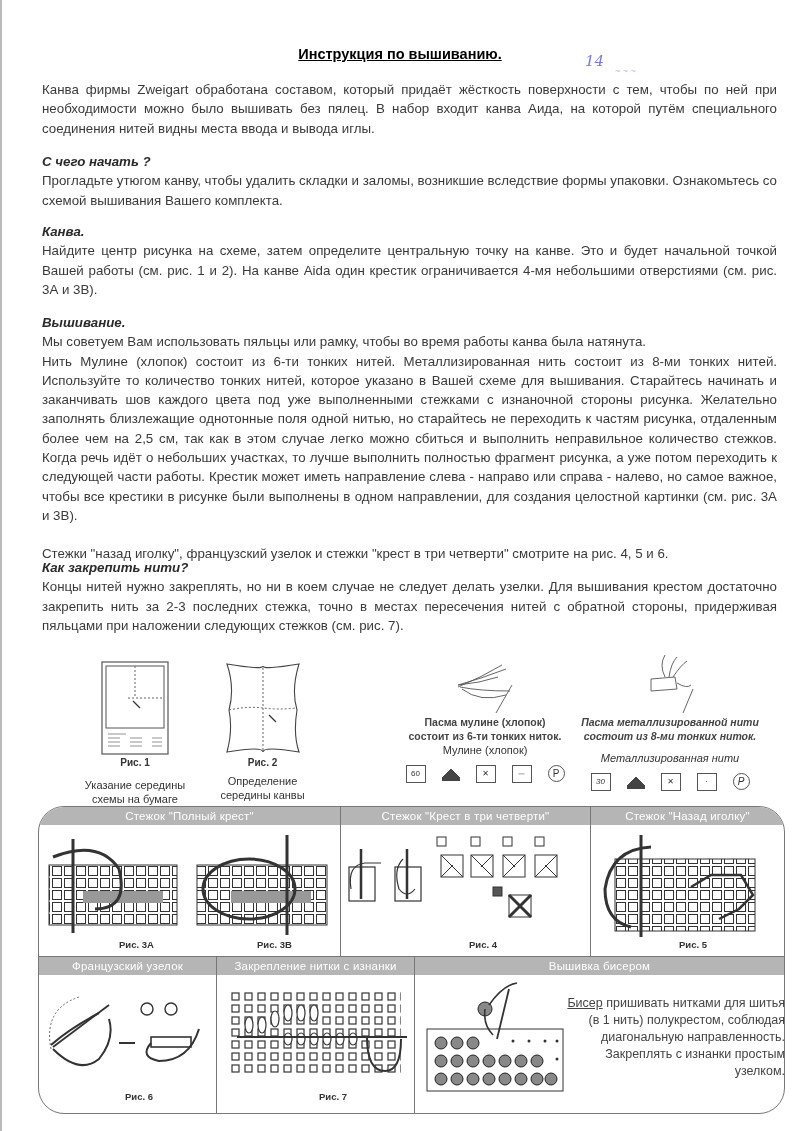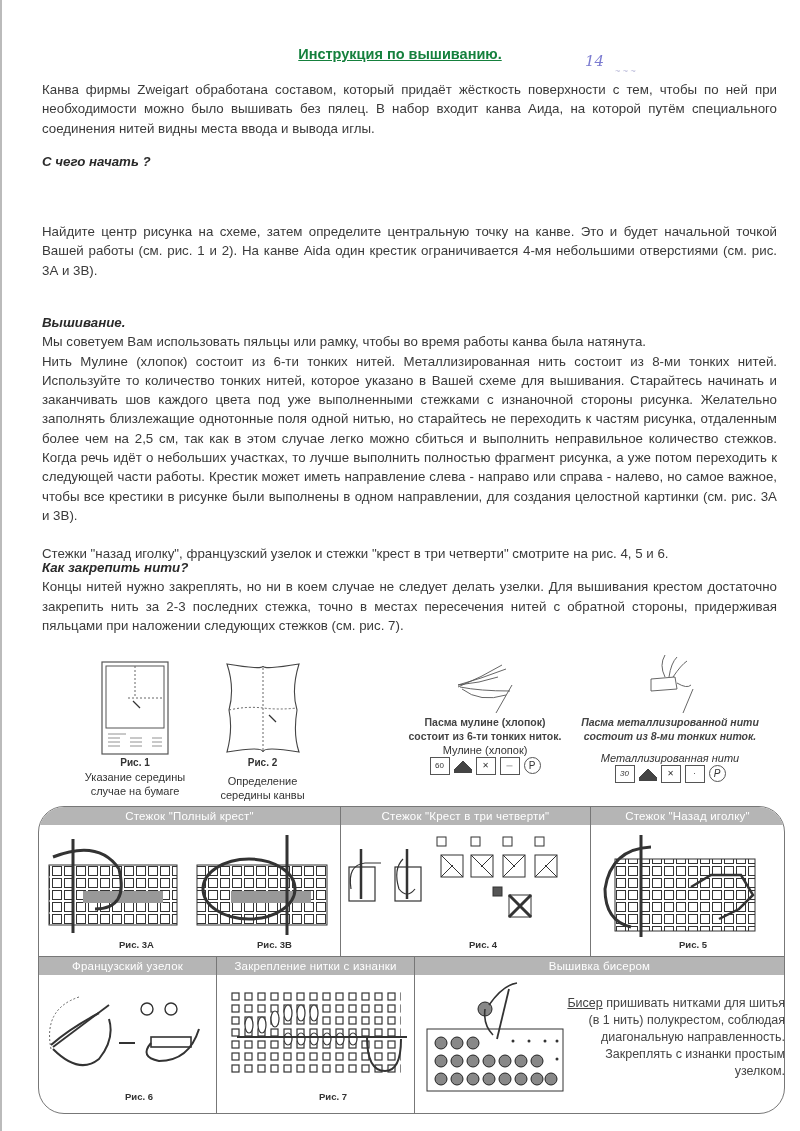--- a/index.html
+++ b/index.html
@@ -1,27 +1,27 @@
 <!DOCTYPE html>
 <html><head>
 <meta charset="utf-8">
 <style>
   html,body{margin:0;padding:0;background:#ffffff;}
   body{width:800px;height:1131px;position:relative;overflow:hidden;font-family:"Liberation Sans","DejaVu Sans",sans-serif;color:#3a3a3a;}
-  .title{position:absolute;top:46px;left:0;width:800px;text-align:center;font-weight:bold;font-size:14.5px;text-decoration:underline;color:#15803d;}
+  .title{position:absolute;top:46px;left:0;width:800px;text-align:center;font-weight:bold;font-size:14.5px;text-decoration:underline;color:#000000;}
   .handnote{position:absolute;top:52px;left:585px;color:#7b7bd0;font-style:italic;font-size:15px;font-family:"DejaVu Serif",serif;}
   .handnote2{position:absolute;top:66px;left:615px;color:#b8b8d8;font-size:9px;}
   .text{position:absolute;left:42px;width:735px;font-size:13.3px;line-height:19.3px;text-align:justify;text-align-last:left;}
   .text p{margin:0;}
   .h{font-weight:bold;font-style:italic;margin:0;font-size:13.3px;line-height:19.3px;color:#2a2a2a;}
   .leftedge{position:absolute;left:0;top:0;width:2px;height:1131px;background:#bbb;}
   .fig{position:absolute;text-align:center;font-size:11px;color:#333;line-height:14px;}
   .fig .cap{font-weight:bold;font-size:10px;}
   .fig .bold{font-weight:bold;font-size:10.5px;line-height:14px;color:#444;}
-  .care{display:flex;gap:4px;justify-content:center;margin-top:0;}
+  .care{display:flex;gap:16px;justify-content:center;margin-top:8px;}
   .care span{display:inline-block;width:18px;height:16px;border:1.3px solid #555;font-size:8px;line-height:15px;text-align:center;color:#333;}
   .care .tri{border:none;width:18px;height:16px;background:linear-gradient(135deg,transparent 50%,#444 50%),linear-gradient(225deg,transparent 50%,#444 50%);background-size:9px 16px;background-repeat:no-repeat;background-position:0 0,9px 0;}
   .care .circ{border-radius:50%;width:15px;height:15px;font-size:10px;line-height:15px;}
   .panel{position:absolute;left:38px;top:806px;width:745px;height:306px;border:1.5px solid #777;border-radius:26px 26px 26px 26px;overflow:hidden;background:#fff;}
   .cell{position:absolute;border-right:1.3px solid #777;border-bottom:1.3px solid #777;box-sizing:border-box;}
   .cell .bar{height:18px;background:#b5b5b5;color:#fff;font-size:11.5px;line-height:18px;text-align:center;letter-spacing:0.2px;}
   .cell .pcap{position:absolute;font-weight:bold;font-size:9.5px;color:#333;padding-left:20px;}
   .beadtext{position:absolute;left:150px;top:38px;width:220px;text-align:right;font-size:12.5px;line-height:17px;color:#444;}
   .beadtext u{text-decoration:underline;}
   svg{display:block;}
@@ -34,23 +34,25 @@
 <div class="title">Инструкция по вышиванию.</div>
 <div class="handnote">14</div>
 <div class="handnote2">~ ~ ~</div>
 
 <div class="text" style="top:80px;">
   <p>Канва фирмы Zweigart обработана составом, который придаёт жёсткость поверхности с тем, чтобы по ней при необходимости можно было вышивать без пялец. В набор входит канва Аида, на которой путём специального соединения нитей видны места ввода и вывода иглы.</p>
 </div>
 
 <div class="text" style="top:152px;">
   <p class="h">С чего начать ?</p>
+  <p>Прогладьте утюгом канву, чтобы удалить складки и заломы, возникшие вследствие формы упаковки. Ознакомьтесь со схемой вышивания Вашего комплекта.</p>
 </div>
 
 <div class="text" style="top:222px;">
+  <p class="h">Канва.</p>
   <p>Найдите центр рисунка на схеме, затем определите центральную точку на канве. Это и будет начальной точкой Вашей работы (см. рис. 1 и 2). На канве Aida один крестик ограничивается 4-мя небольшими отверстиями (см. рис. 3А и 3В).</p>
 </div>
 
 <div class="text" style="top:313px;">
   <p class="h">Вышивание.</p>
   <p>Мы советуем Вам использовать пяльцы или рамку, чтобы во время работы канва была натянута.</p>
   <p>Нить Мулине (хлопок) состоит из 6-ти тонких нитей. Металлизированная нить состоит из 8-ми тонких нитей. Используйте то количество тонких нитей, которое указано в Вашей схеме для вышивания. Старайтесь начинать и заканчивать шов каждого цвета под уже выполненными стежками с изнаночной стороны рисунка. Желательно заполнять близлежащие однотонные поля одной нитью, но старайтесь не переходить к частям рисунка, отдаленным более чем на 2,5 см, так как в этом случае легко можно сбиться и выполнить неправильное количество стежков. Когда речь идёт о небольших участках, то лучше выполнить полностью фрагмент рисунка, а уже потом переходить к следующей части работы. Крестик может иметь направление слева - направо или справа - налево, но самое важное, чтобы все крестики в рисунке были выполнены в одном направлении, для создания целостной картинки (см. рис. 3А и 3В).</p>
   <p style="margin-top:19px;">Стежки "назад иголку", французский узелок и стежки "крест в три четверти" смотрите на рис. 4, 5 и 6.</p>
 </div>
 
@@ -73,22 +75,22 @@
         <line x1="8" y1="86" x2="20" y2="86"></line>
       <line x1="30" y1="78" x2="42" y2="78"></line>
         <line x1="30" y1="82" x2="42" y2="82"></line>
         <line x1="30" y1="86" x2="42" y2="86"></line>
       <line x1="52" y1="78" x2="62" y2="78"></line>
         <line x1="52" y1="82" x2="62" y2="82"></line>
         <line x1="52" y1="86" x2="62" y2="86"></line>
     </g>
   </svg>
   <div class="cap">Рис. 1</div>
-  <div style="margin-top:0;">Указание середины</div>
-  <div>случае на бумаге</div>
+  <div style="margin-top:8px;">Указание середины</div>
+  <div>схемы на бумаге</div>
 </div>
 
 <div class="fig" style="left:200px;top:660px;width:125px;">
   <svg width="80" height="96" style="margin:0 auto;">
     <path d="M4 4 Q40 10 40 6 Q40 10 76 4 Q68 30 74 50 Q70 74 76 92 Q40 86 40 92 Q40 86 4 92 Q10 70 6 50 Q12 28 4 4 Z" fill="#fff" stroke="#444" stroke-width="1.1"></path>
     <line x1="40" y1="8" x2="40" y2="90" stroke="#666" stroke-dasharray="2,2"></line>
     <path d="M6 50 Q24 46 40 48 Q56 50 74 48" fill="none" stroke="#666" stroke-dasharray="2,2"></path>
     <line x1="46" y1="55" x2="53" y2="62" stroke="#333" stroke-width="1.3"></line>
   </svg>
   <div class="cap">Рис. 2</div>

